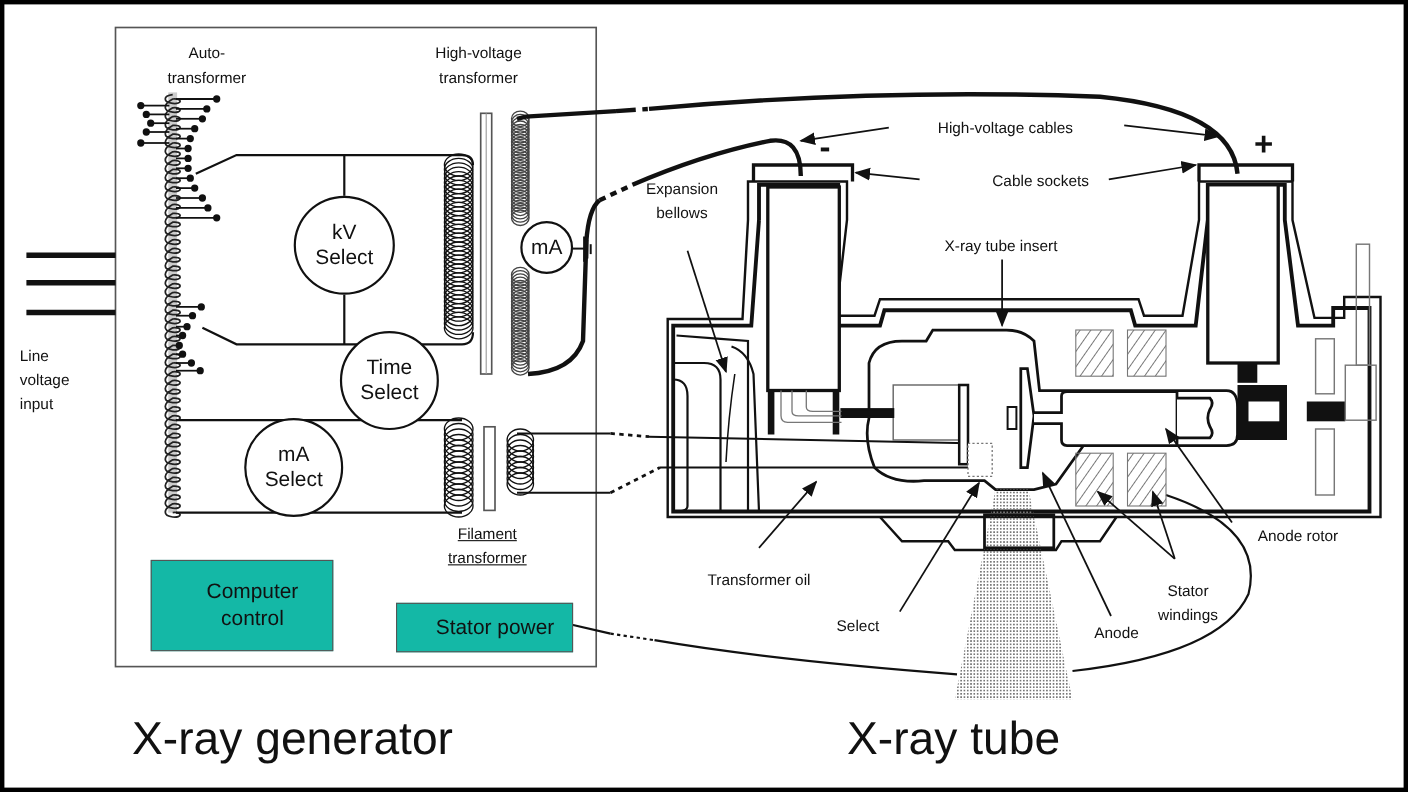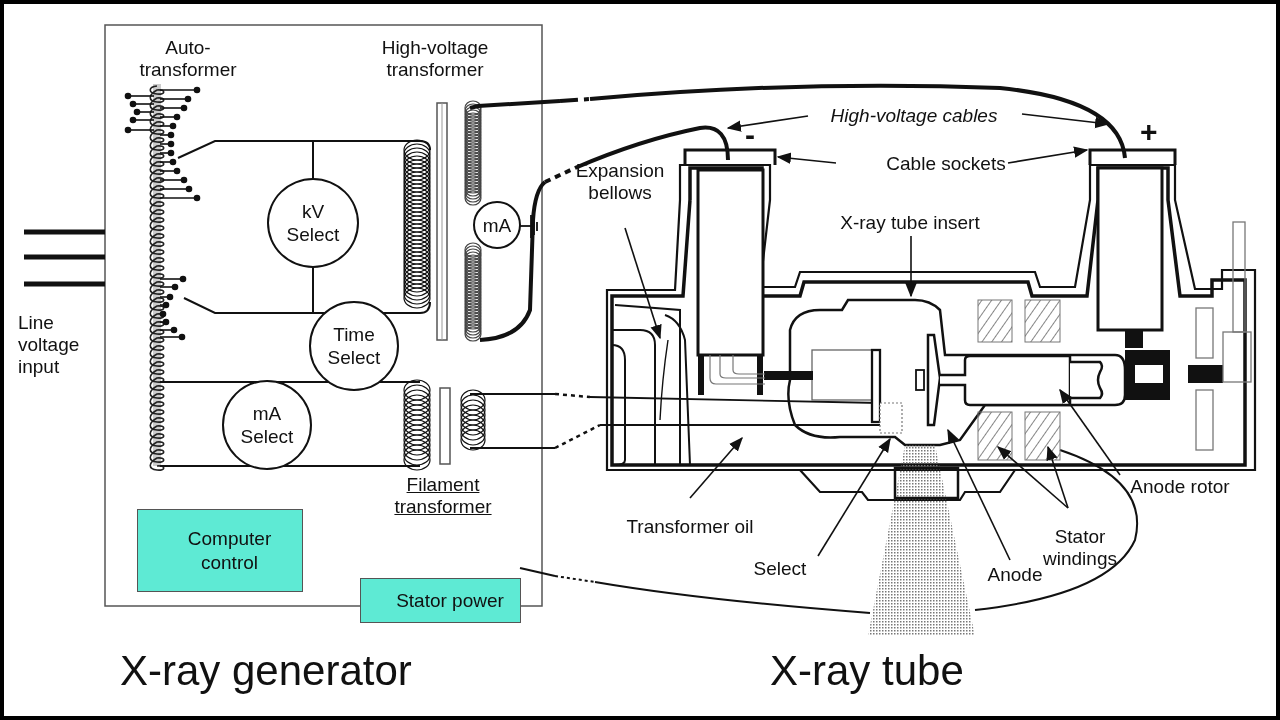--- a/index.html
+++ b/index.html
@@ -1,21 +1,21 @@
 <!DOCTYPE html>
 <html><head>
 <meta charset="utf-8">
 <style>
   html, body { margin:0; padding:0; background:#fff; }
   body { width:1280px; height:720px; overflow:hidden; position:relative; font-family:"Liberation Sans", sans-serif; }
   #frame { position:absolute; left:0; top:0; width:1280px; height:720px; box-sizing:border-box; border:4px solid #000; background:#fff; }
   svg { position:absolute; left:0; top:0; }
-  .lbl { position:absolute; color:#111; font-size:19px; line-height:22px; text-align:center; white-space:pre-line; }
+  .lbl { position:absolute; color:#111; font-size:14px; line-height:22px; text-align:center; white-space:pre-line; }
   .big { position:absolute; color:#111; font-size:42px; line-height:46px; text-align:left; }
-  .box { position:absolute; border:1.5px solid #555; box-sizing:border-box; display:flex; align-items:center; justify-content:center; text-align:center; font-size:19px; line-height:24px; white-space:pre-line; color:#111; background:#5eead4;padding-left:19px; }
+  .box { position:absolute; border:1.5px solid #555; box-sizing:border-box; display:flex; align-items:center; justify-content:center; text-align:center; font-size:19px; line-height:24px; white-space:pre-line; color:#111; background:#14b8a6;padding-left:19px; }
   .circ { position:absolute; border:2px solid #111; border-radius:50%; box-sizing:border-box; display:flex; align-items:center; justify-content:center; text-align:center; font-size:19px; line-height:23px; white-space:pre-line; background:#fff; color:#111; }
   .sign { position:absolute; font-size:30px; font-weight:bold; line-height:30px; color:#111; }
 </style>
 </head>
 <body>
 
 <div id="frame"></div>
 
 <svg width="1280" height="720">
   <defs>
@@ -363,24 +363,24 @@
 Select</div>
 <div class="circ" style="left:309px;top:301px;width:90px;height:90px;">Time
 Select</div>
 <div class="circ" style="left:222px;top:380px;width:90px;height:90px;">mA
 Select</div>
 <div class="circ" style="left:473px;top:201px;width:48px;height:48px;">mA</div>
 <div class="lbl" style="left:368px;top:474px;width:150px;text-decoration:underline;">Filament
 transformer</div>
 <div class="box" style="left:137px;top:509px;width:166px;height:83px;">Computer
 control</div>
-<div class="box" style="left:360px;top:548px;width:161px;height:45px;margin-top:30px;">Stator power</div>
+<div class="box" style="left:360px;top:548px;width:161px;height:45px;">Stator power</div>
 <div class="big" style="left:120px;top:648px;width:400px;">X-ray generator</div>
 
-<div class="lbl" style="left:806px;top:105px;width:216px;font-style:italic;">High-voltage cables</div>
+<div class="lbl" style="left:806px;top:105px;width:216px;">High-voltage cables</div>
 <div class="lbl" style="left:860px;top:153px;width:172px;">Cable sockets</div>
 <div class="sign" style="left:745px;top:120px;">-</div>
 <div class="sign" style="left:1140px;top:117px;">+</div>
 <div class="lbl" style="left:555px;top:160px;width:130px;">Expansion
 bellows</div>
 <div class="lbl" style="left:820px;top:212px;width:180px;">X-ray tube insert</div>
 <div class="lbl" style="left:610px;top:516px;width:160px;text-align:center;">Transformer oil</div>
 <div class="lbl" style="left:730px;top:558px;width:100px;">Select</div>
 <div class="lbl" style="left:975px;top:564px;width:80px;">Anode</div>
 <div class="lbl" style="left:1030px;top:526px;width:100px;">Stator

